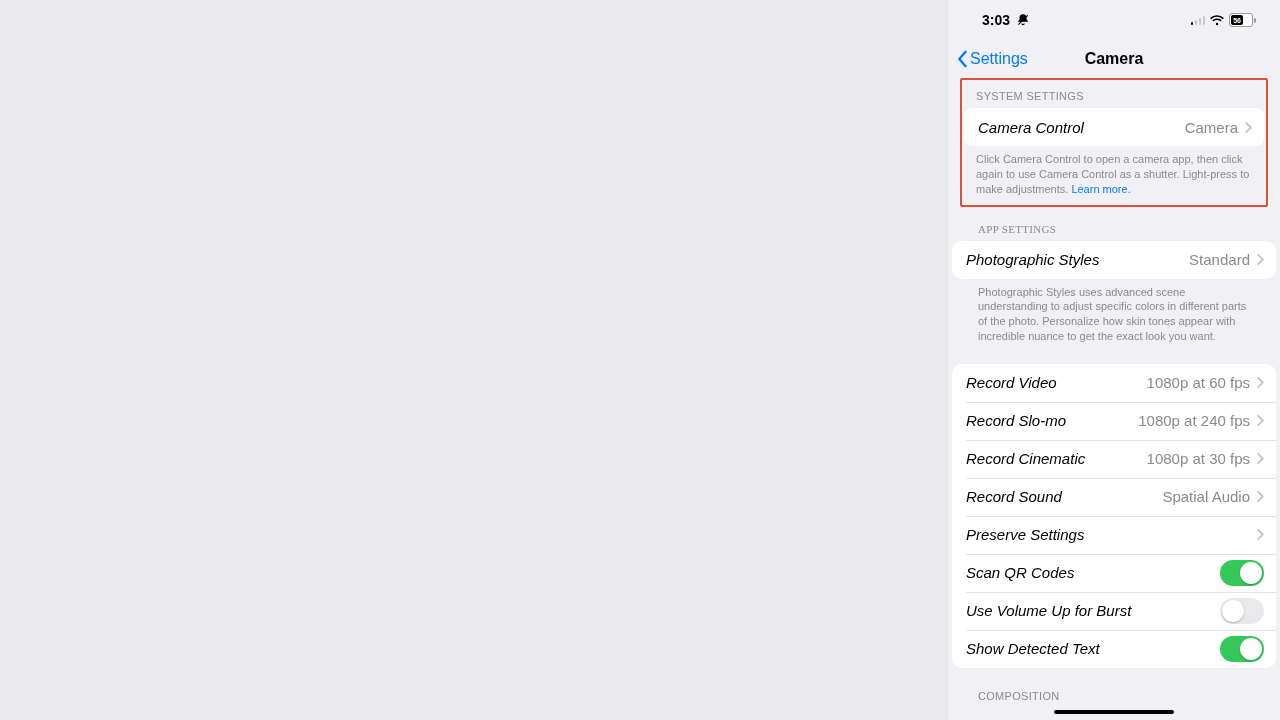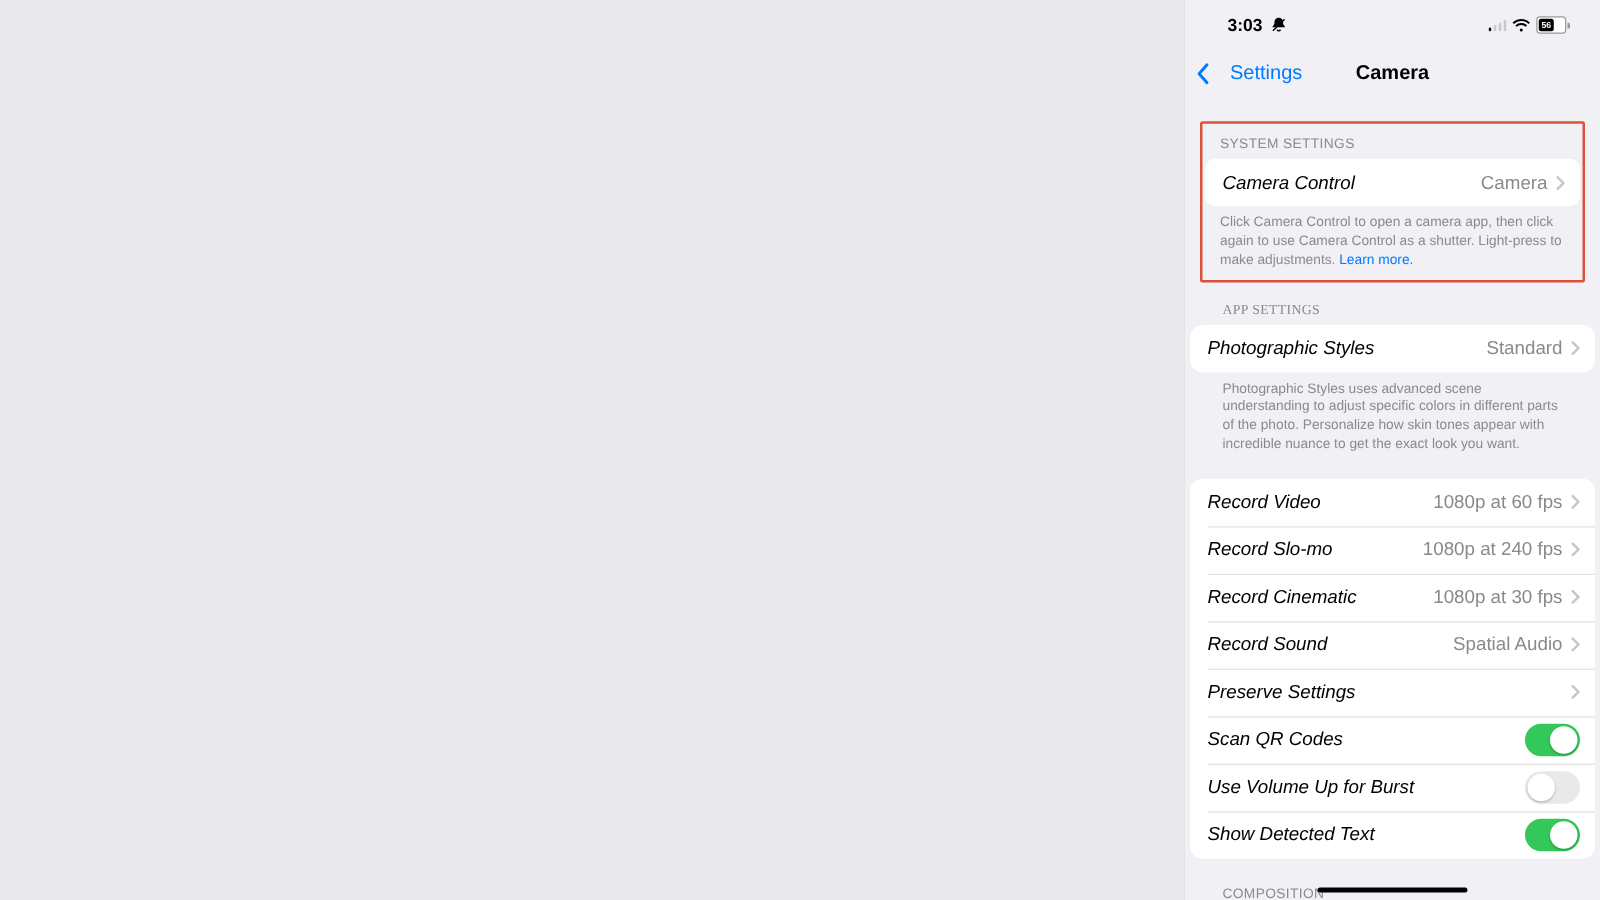--- a/index.html
+++ b/index.html
@@ -67,36 +67,36 @@
   
   .nav-bar {
     height: 38px;
     position: relative;
     display:flex;
     align-items:center;
     justify-content:center;
   }
   .nav-back {
     position:absolute; left:8px; top:0; bottom:0;
-    display:flex; align-items:center; gap:16px;
+    display:flex; align-items:center; gap:2px;
     color:#007aff; font-size:16px; cursor:pointer;
   }
   .nav-back svg { display:block; }
   .nav-title { font-size:16px; font-weight:600; color:#000; }
 
   .scroll {
     flex:1; overflow:hidden; position:relative;
   }
   .content { position:relative; padding-bottom:20px;}
 
   
   .highlight-box {
     border:2px solid #d9533b;
     border-radius:2px;
-    margin: 19px 12px 2px 12px;
+    margin: 0 12px 2px 12px;
     padding-bottom:6px;
   }
   .section-header {
     font-size:11px;
     letter-spacing:0.3px;
     color:#8a8a8e;
     text-transform:uppercase;
     padding: 14px 16px 6px 16px;
   }
   .highlight-box .section-header { padding-top:10px; padding-left:14px;}

